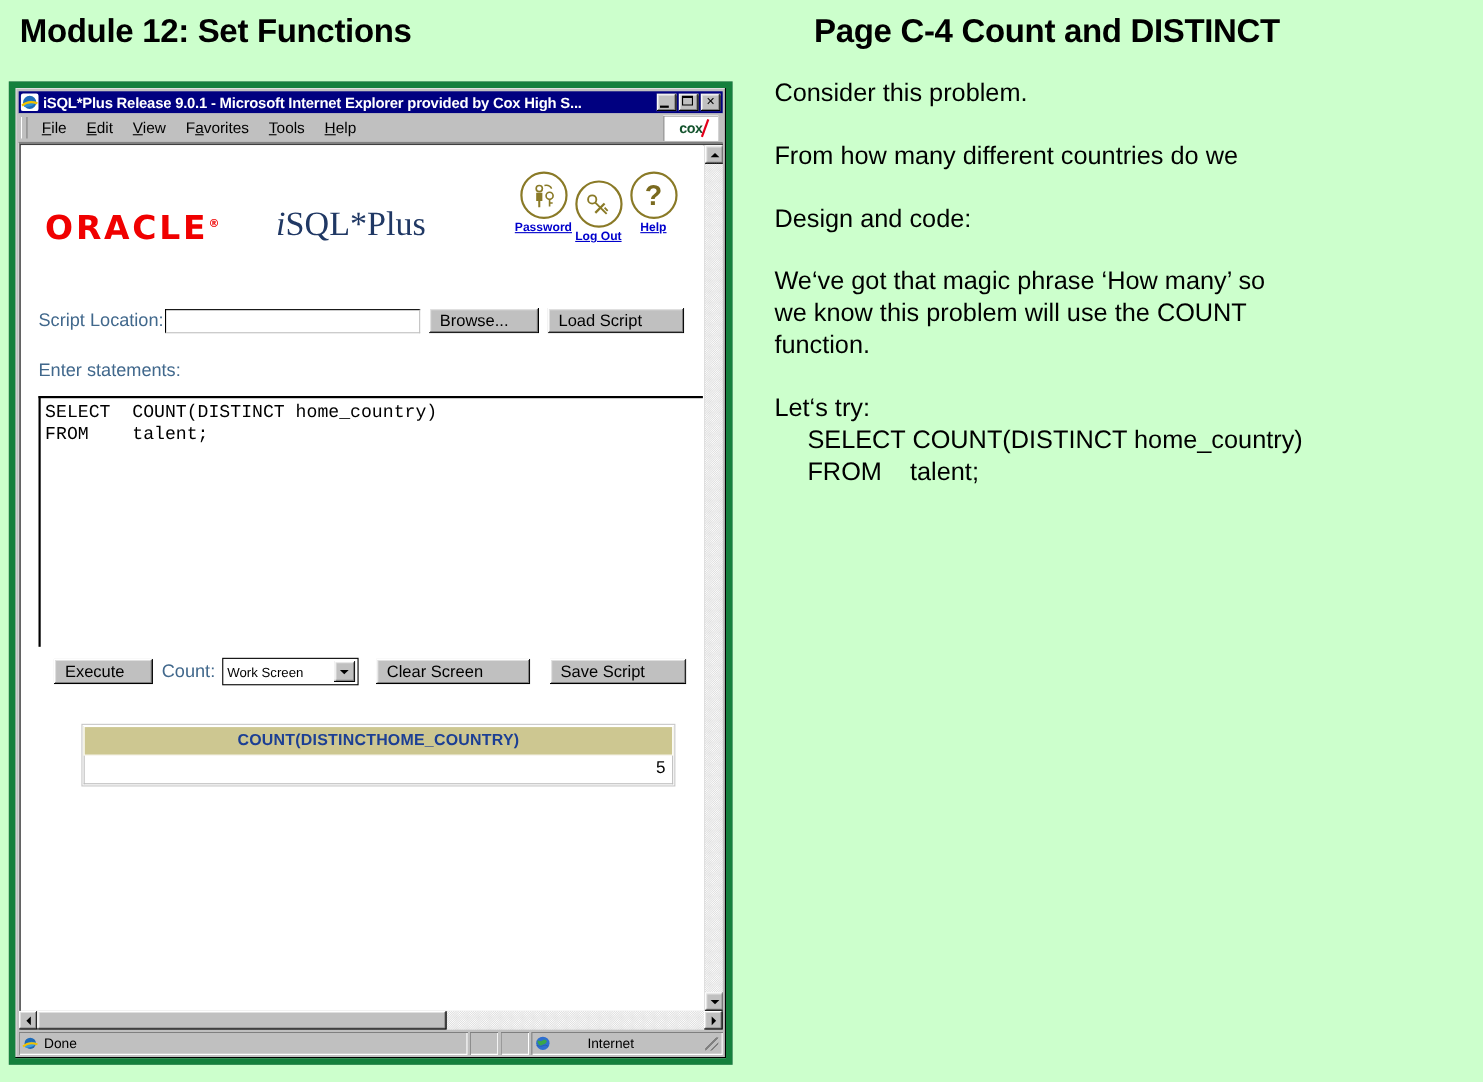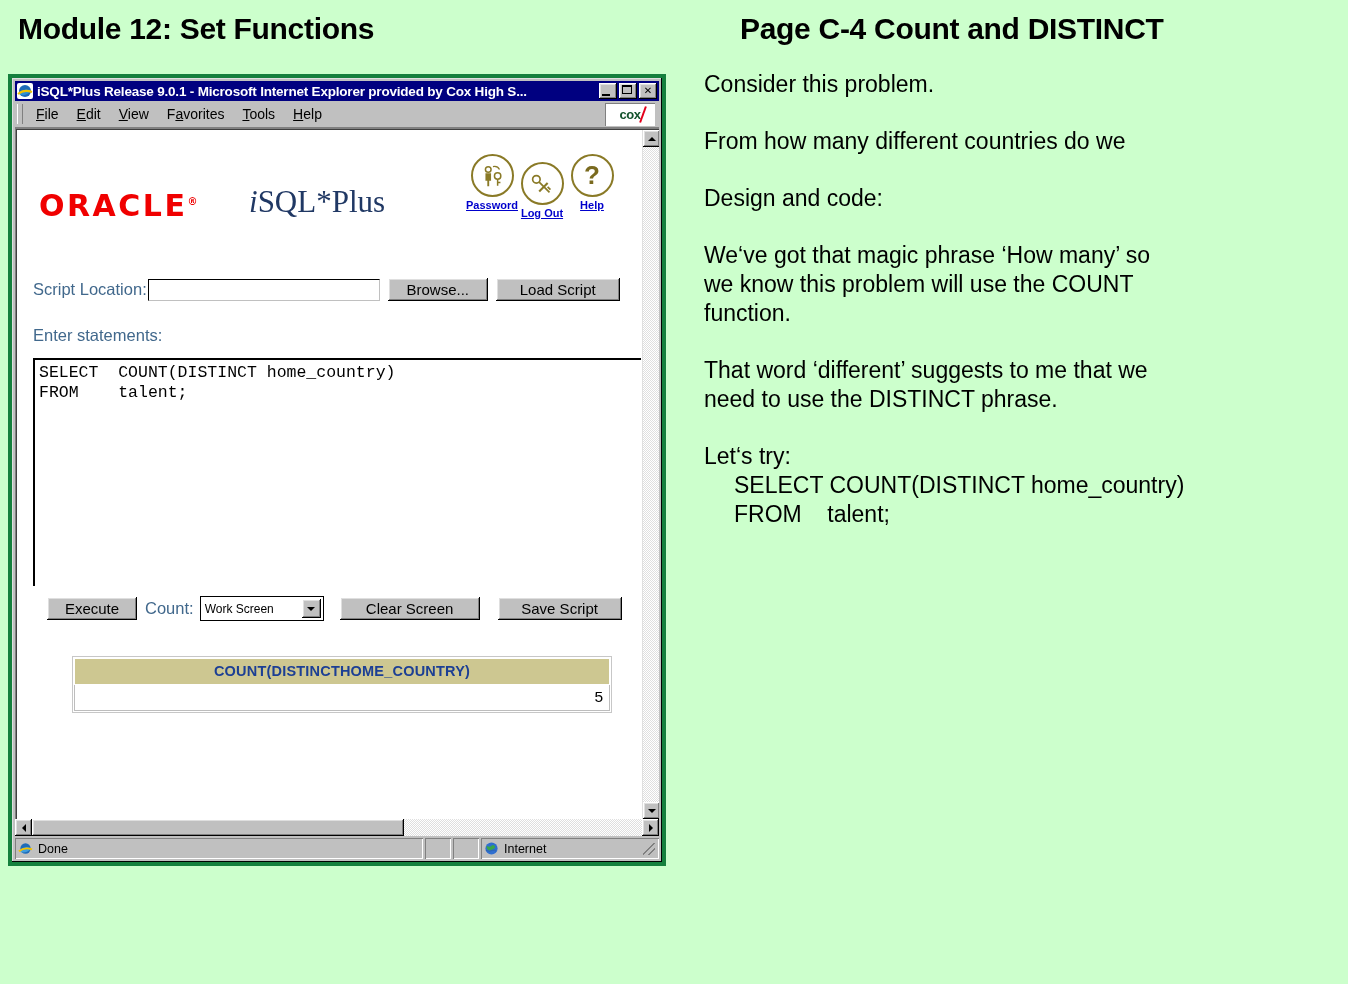--- a/index.html
+++ b/index.html
@@ -51,23 +51,23 @@
   .note-block.tight { margin-bottom: 0; }
   .note-line { white-space: pre-wrap; }
   .code-line { padding-left: 30px; white-space: pre; }
 
   
   .ie-window {
     position: absolute;
     left: 8px;
     top: 74px;
     width: 658px;
-    height: 792px;
-    background: #c0c0c0;
-    border: 4px solid #15803d;
+    height: 894px;
+    background: #c0c0c0;
+    border: 6px solid #15803d;
     box-sizing: border-box;
     box-shadow: inset -1px -1px 0 #000,
                 inset  1px  1px 0 #dfdfdf;
   }
   .titlebar {
     position: absolute;
     left: 3px; top: 3px; right: 3px;
     height: 20px;
     background: #000080;
     display: flex;
@@ -272,21 +272,21 @@
   .sbox {
     box-shadow: inset 1px 1px 0 #808080, inset -1px -1px 0 #ffffff;
     display: flex; align-items: center;
     padding: 0 3px;
     font-size: 12.5px; color: #000;
     box-sizing: border-box;
   }
   .sbox.done { flex: 0 0 408px; }
   .sbox.g1 { flex: 0 0 26px; }
   .sbox.g2 { flex: 0 0 26px; }
-  .sbox.zone { flex: 1 1 auto; }
+  .sbox.zone { flex: 1 1 auto; gap: 28px; }
   .status-ie-icon, .status-globe {
     width: 15px; height: 15px; margin-right: 5px; flex: 0 0 auto;
   }
   .resize-grip {
     position: absolute; right: 4px; bottom: 4px;
     width: 12px; height: 12px;
     background:
       linear-gradient(135deg, transparent 0 42%, #808080 42% 52%, transparent 52% 100%),
       linear-gradient(135deg, transparent 0 67%, #808080 67% 77%, transparent 77% 100%);
   }
@@ -380,21 +380,21 @@
     box-shadow: inset -1px -1px 0 #000,
                 inset  1px  1px 0 #fff,
                 inset -2px -2px 0 #808080,
                 inset  2px  2px 0 #dfdfdf;
     font-size: 15px;
     color: #000;
     padding: 3px 10px;
     box-sizing: border-box;
     font-family: "Liberation Sans", sans-serif;
     white-space: nowrap;
-    text-align: center;
+    text-align: left;
   }
   .btn-browse { margin-left: 8px; width: 100px; }
   .btn-load { margin-left: 8px; width: 124px; }
 
   .enter-stmts {
     position: absolute;
     left: 16px; top: 196px;
   }
   .sql-textarea {
     position: absolute;
@@ -491,24 +491,20 @@
   <div class="note-block">
     <div class="note-line">From how many different countries do we</div>
   </div>
   <div class="note-block">
     <div class="note-line">Design and code:</div>
   </div>
   <div class="note-block">
     <div class="note-line">We‘ve got that magic phrase ‘How many’ so</div>
     <div class="note-line">we know this problem will use the COUNT</div>
     <div class="note-line">function.</div>
-  </div>
-  <div class="note-block">
-    <div class="note-line">That word ‘different’ suggests to me that we</div>
-    <div class="note-line">need to use the DISTINCT phrase.</div>
   </div>
   <div class="note-block tight">
     <div class="note-line">Let‘s try:</div>
     <div class="code-line">SELECT COUNT(DISTINCT home_country)</div>
     <div class="code-line">FROM    talent;</div>
   </div>
 </div>
 
 <div class="ie-window">
 

